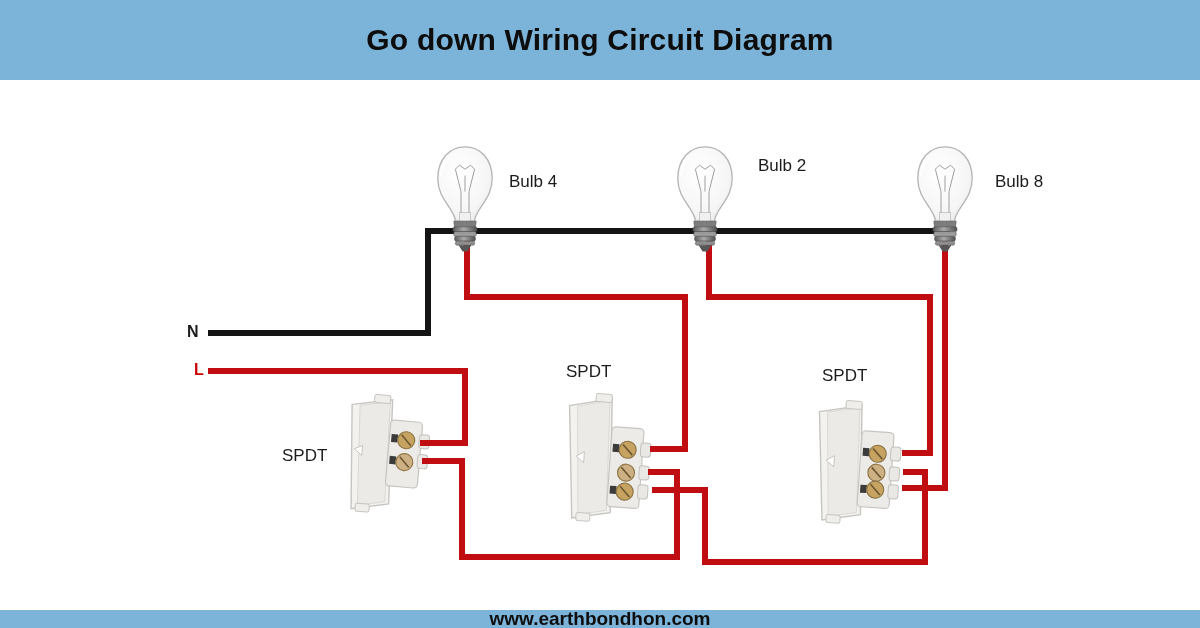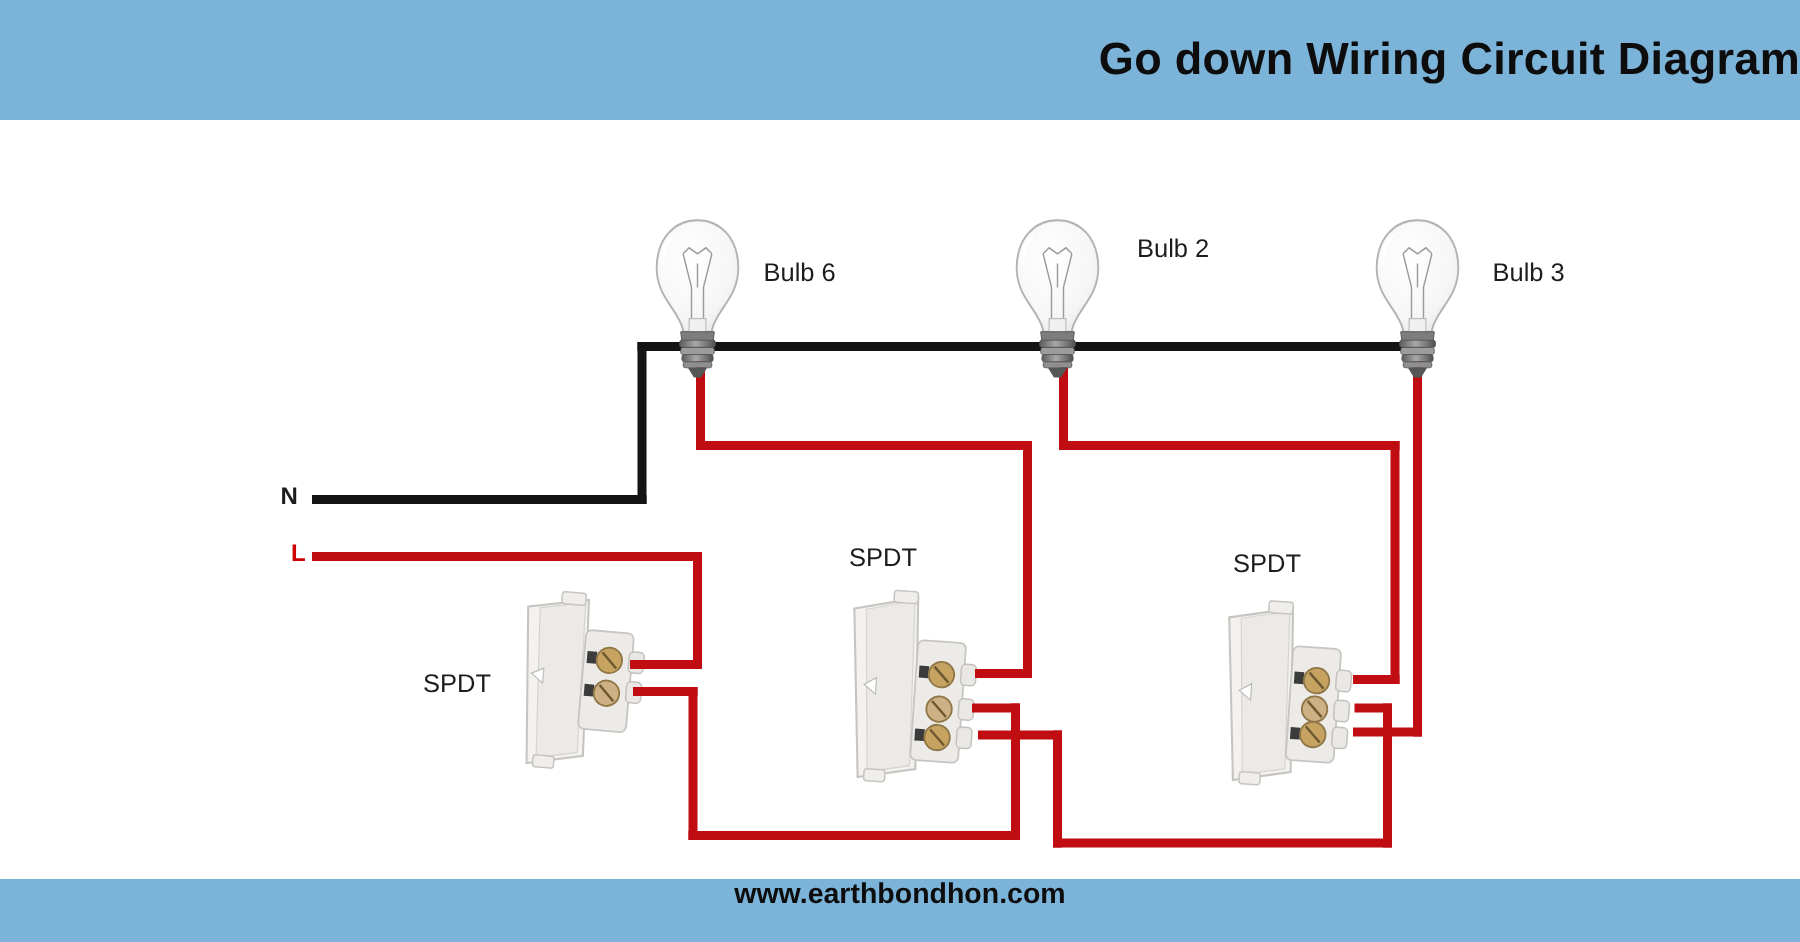--- a/index.html
+++ b/index.html
@@ -1,22 +1,22 @@
 <!DOCTYPE html>
 <html style="--banner-blue: #7cb3d8; --label-red: #cc0000;"><head>
 <meta charset="utf-8">
 <style>
   html,body{margin:0;padding:0;}
   body{font-family:"Liberation Sans", sans-serif; background:#ffffff;}
   #stage{position:relative;width:1200px;height:628px;overflow:hidden;background:#ffffff;}
 
   .banner{position:absolute;left:0;width:100%;background:var(--banner-blue,#7cb3d8);}
-  #header-banner{top:0;height:80px;display:flex;align-items:center;justify-content:flex-end;}
+  #header-banner{top:0;height:80px;display:flex;align-items:center;justify-content:center;}
   #page-title{color:#0d0d0d;font-weight:bold;font-size:30px;letter-spacing:.2px;}
-  #footer-banner{bottom:0;height:42px;display:flex;align-items:flex-start;justify-content:center;}
+  #footer-banner{bottom:0;height:18px;display:flex;align-items:center;justify-content:center;}
   #footer-url{color:#0d0d0d;font-weight:bold;font-size:19px;}
 
   #wire-layer{position:absolute;inset:0;z-index:2;}
   .wire{position:absolute;}
 
   .comp{position:absolute;z-index:3;}
   .lbl{position:absolute;z-index:4;color:#1c1c1c;font-size:17px;white-space:nowrap;}
   .lbl.small{font-size:16px;font-weight:bold;}
   .lbl.live{color:var(--label-red,#cc0000);}
   .sw{position:absolute;z-index:1;}
@@ -155,23 +155,23 @@
       <rect x="62" y="84" width="6.5" height="8" fill="#3b3b3b"></rect>
       <circle cx="77" cy="52" r="8.5" fill="#c6a360" stroke="#8f7647" stroke-width="1.2"></circle>
       <line x1="72" y1="47" x2="82" y2="57" stroke="#6d5833" stroke-width="1.6"></line>
       <circle cx="77" cy="71" r="8.5" fill="#cdb084" stroke="#8f7647" stroke-width="1.2"></circle>
       <line x1="72" y1="66" x2="82" y2="76" stroke="#6d5833" stroke-width="1.6"></line>
       <circle cx="77" cy="88" r="8.5" fill="#c6a360" stroke="#8f7647" stroke-width="1.2"></circle>
       <line x1="72" y1="83" x2="82" y2="93" stroke="#6d5833" stroke-width="1.6"></line>
     </g>
   </svg>
 
-  <div class="lbl" style="left:509px;top:172px">Bulb 6</div>
+  <div class="lbl" style="left:509px;top:172px">Bulb 4</div>
   <div class="lbl" style="left:758px;top:156px">Bulb 2</div>
-  <div class="lbl" style="left:995px;top:172px">Bulb 3</div>
+  <div class="lbl" style="left:995px;top:172px">Bulb 8</div>
   <div class="lbl small" style="left:187px;top:323px">N</div>
   <div class="lbl small live" style="left:194px;top:361px">L</div>
   <div class="lbl" style="left:282px;top:446px">SPDT</div>
   <div class="lbl" style="left:566px;top:362px">SPDT</div>
   <div class="lbl" style="left:822px;top:366px">SPDT</div>
 
   <div id="footer-banner" class="banner">
     <div id="footer-url">www.earthbondhon.com</div>
   </div>
 

